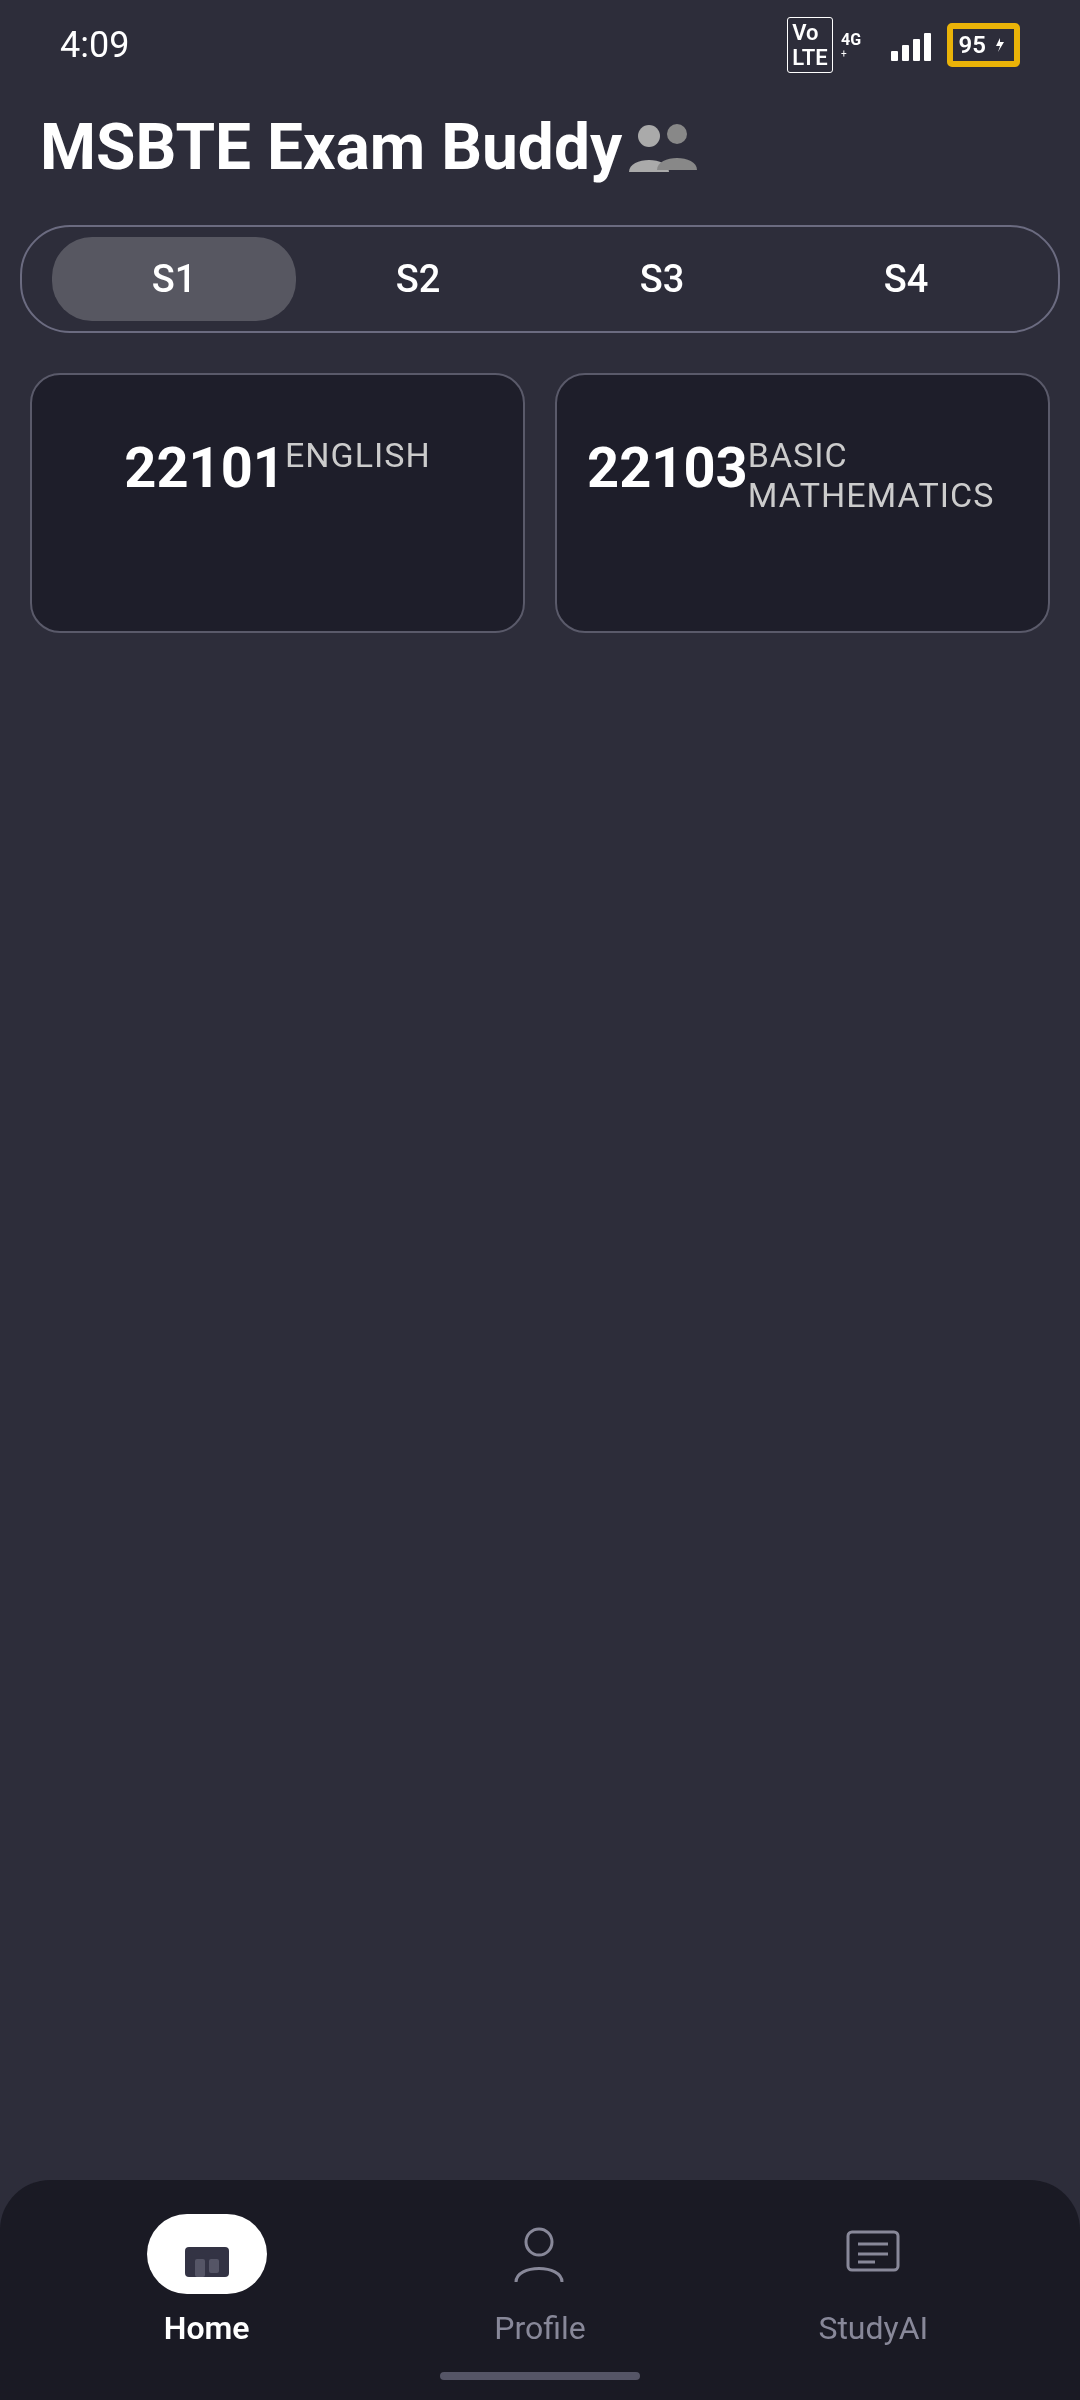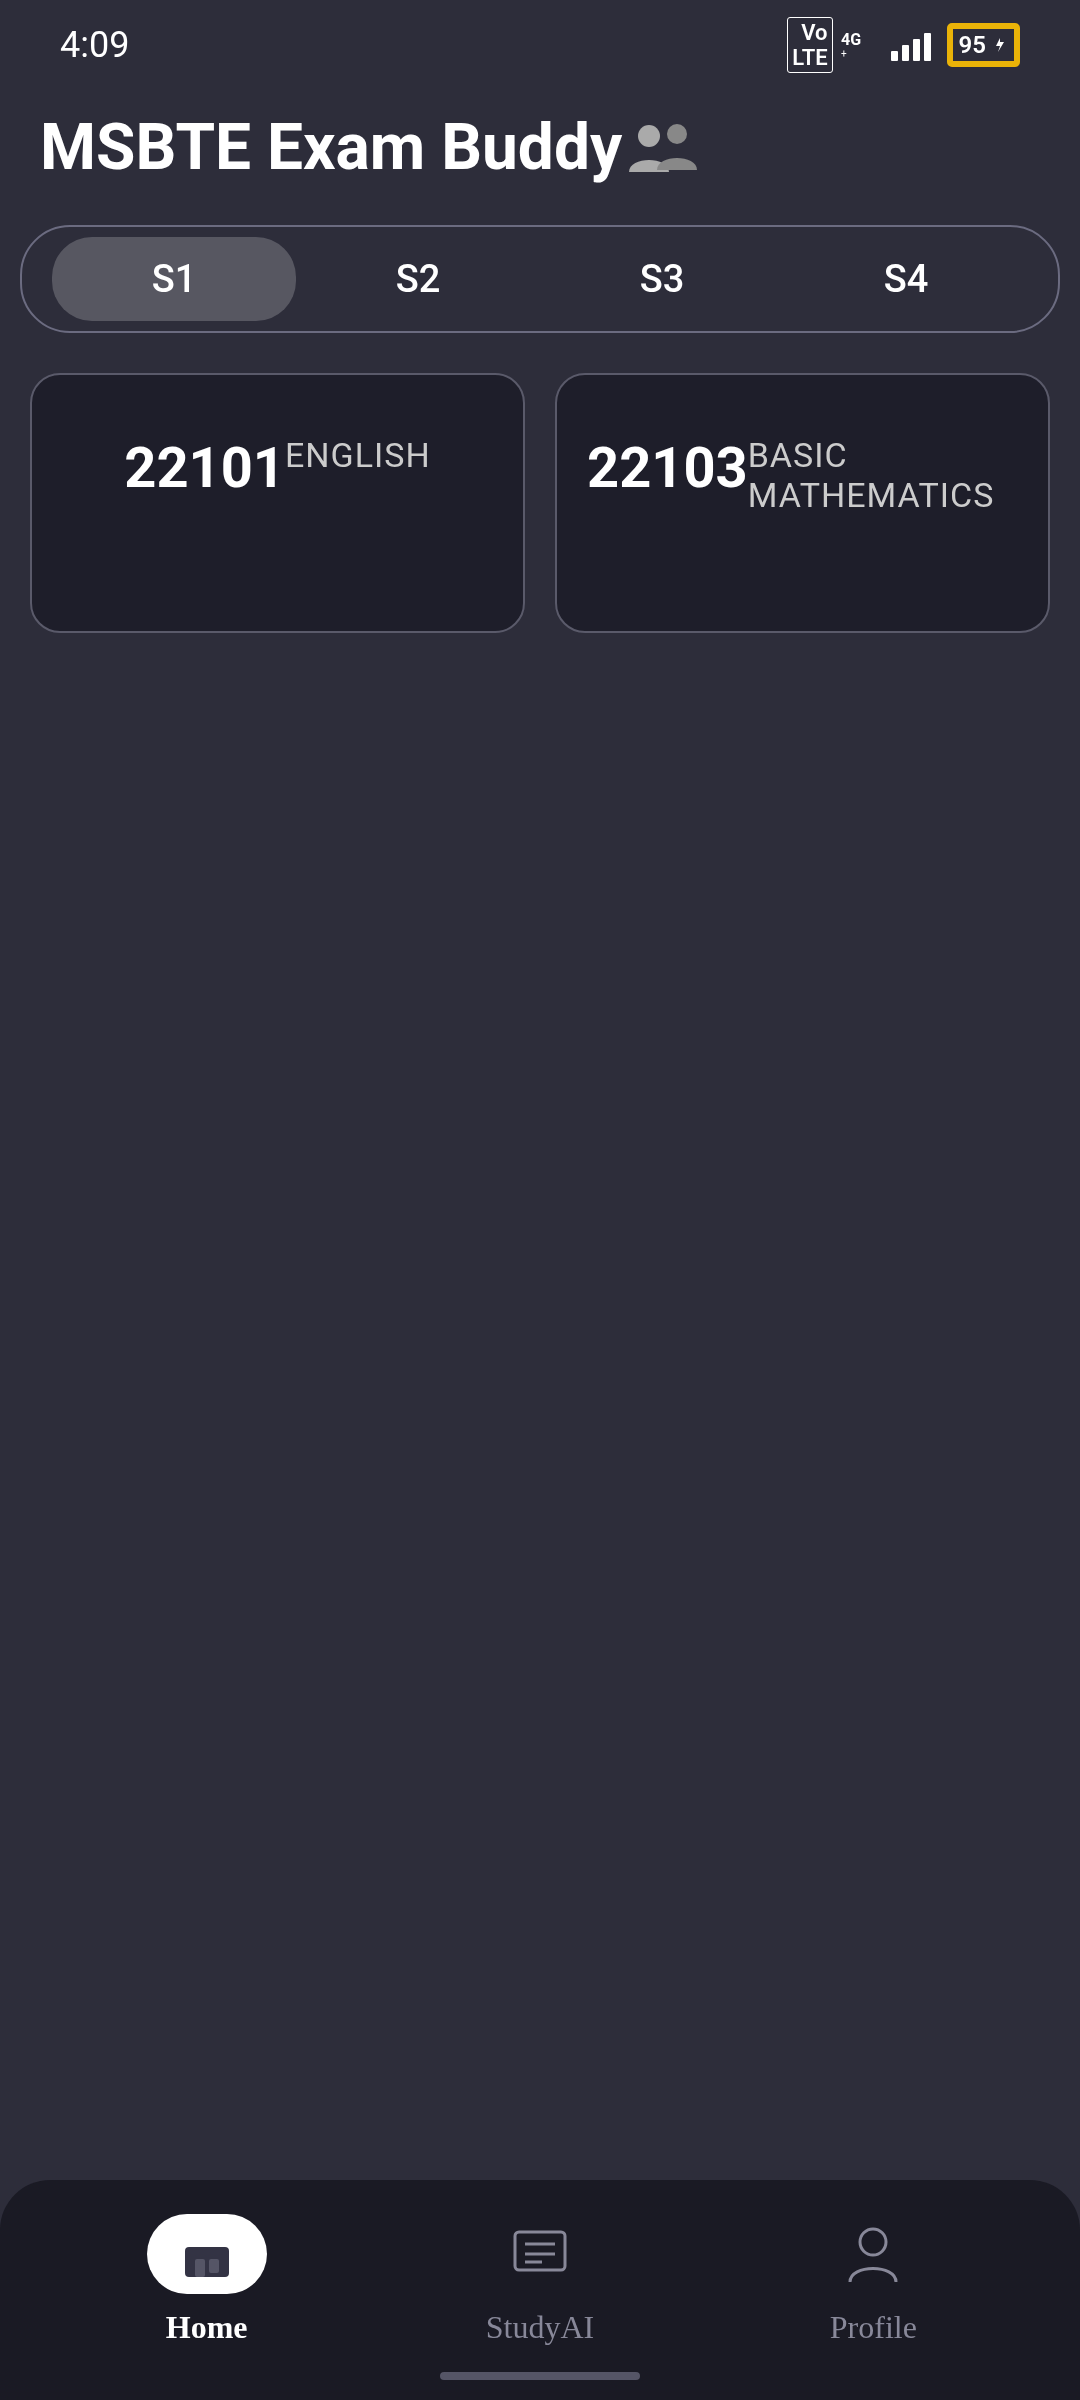--- a/index.html
+++ b/index.html
@@ -123,21 +123,20 @@
       bottom: 0;
       left: 0;
       right: 0;
       height: 220px;
       background-color: #1a1a24;
       border-radius: 50px 50px 0 0;
       display: flex;
       align-items: center;
       justify-content: space-around;
       padding: 20px 40px 40px 40px;
-      font-family: Liberation Serif, serif;
     }
 
     .nav-item {
       display: flex;
       flex-direction: column;
       align-items: center;
       gap: 15px;
       cursor: pointer;
       flex: 1;
     }
@@ -208,21 +207,20 @@
       gap: 8px;
     }
 
     .volte-text {
       font-size: 22px;
       color: #ffffff;
       border: 1.5px solid #ffffff;
       padding: 2px 4px;
       border-radius: 3px;
       font-weight: 600;
-      text-align: right;
     }
 
     .battery-box {
       display: flex;
       align-items: center;
       border: 6px solid #eab308;
       border-radius: 5px;
       padding: 2px 6px;
       font-size: 24px;
       font-weight: 600;
@@ -294,38 +292,38 @@
 
   <div class="nav-item">
     <div class="nav-icon-wrapper active">
       <svg class="home-icon-svg" viewBox="0 0 60 50" fill="none">
         <rect x="8" y="18" width="44" height="30" rx="4" fill="#333344"></rect>
         <rect x="18" y="30" width="10" height="18" rx="2" fill="#555566"></rect>
         <rect x="32" y="30" width="10" height="14" rx="2" fill="#555566"></rect>
       </svg>
     </div>
     <span class="nav-label">Home</span>
+  </div>
+
+  <div class="nav-item">
+    <div class="nav-icon-wrapper">
+      <svg class="profile-icon-svg" viewBox="0 0 55 60" fill="none">
+        <circle cx="27" cy="18" r="13" stroke="#888899" stroke-width="3" fill="none"></circle>
+        <path d="M4 58 C4 40 50 40 50 58" stroke="#888899" stroke-width="3" fill="none"></path>
+      </svg>
+    </div>
+    <span class="nav-label inactive">Profile</span>
   </div>
 
   <div class="nav-item">
     <div class="nav-icon-wrapper">
       <svg class="studyai-icon-svg" viewBox="0 0 60 60" fill="none">
         <rect x="5" y="8" width="50" height="38" rx="4" stroke="#888899" stroke-width="3" fill="none"></rect>
         <line x1="15" y1="20" x2="45" y2="20" stroke="#888899" stroke-width="3"></line>
         <line x1="15" y1="30" x2="45" y2="30" stroke="#888899" stroke-width="3"></line>
         <line x1="15" y1="38" x2="32" y2="38" stroke="#888899" stroke-width="3"></line>
       </svg>
     </div>
     <span class="nav-label inactive">StudyAI</span>
   </div>
 
-  <div class="nav-item">
-    <div class="nav-icon-wrapper">
-      <svg class="profile-icon-svg" viewBox="0 0 55 60" fill="none">
-        <circle cx="27" cy="18" r="13" stroke="#888899" stroke-width="3" fill="none"></circle>
-        <path d="M4 58 C4 40 50 40 50 58" stroke="#888899" stroke-width="3" fill="none"></path>
-      </svg>
-    </div>
-    <span class="nav-label inactive">Profile</span>
-  </div>
-
   <div class="bottom-indicator"></div>
 </div>
 
 </body></html>

